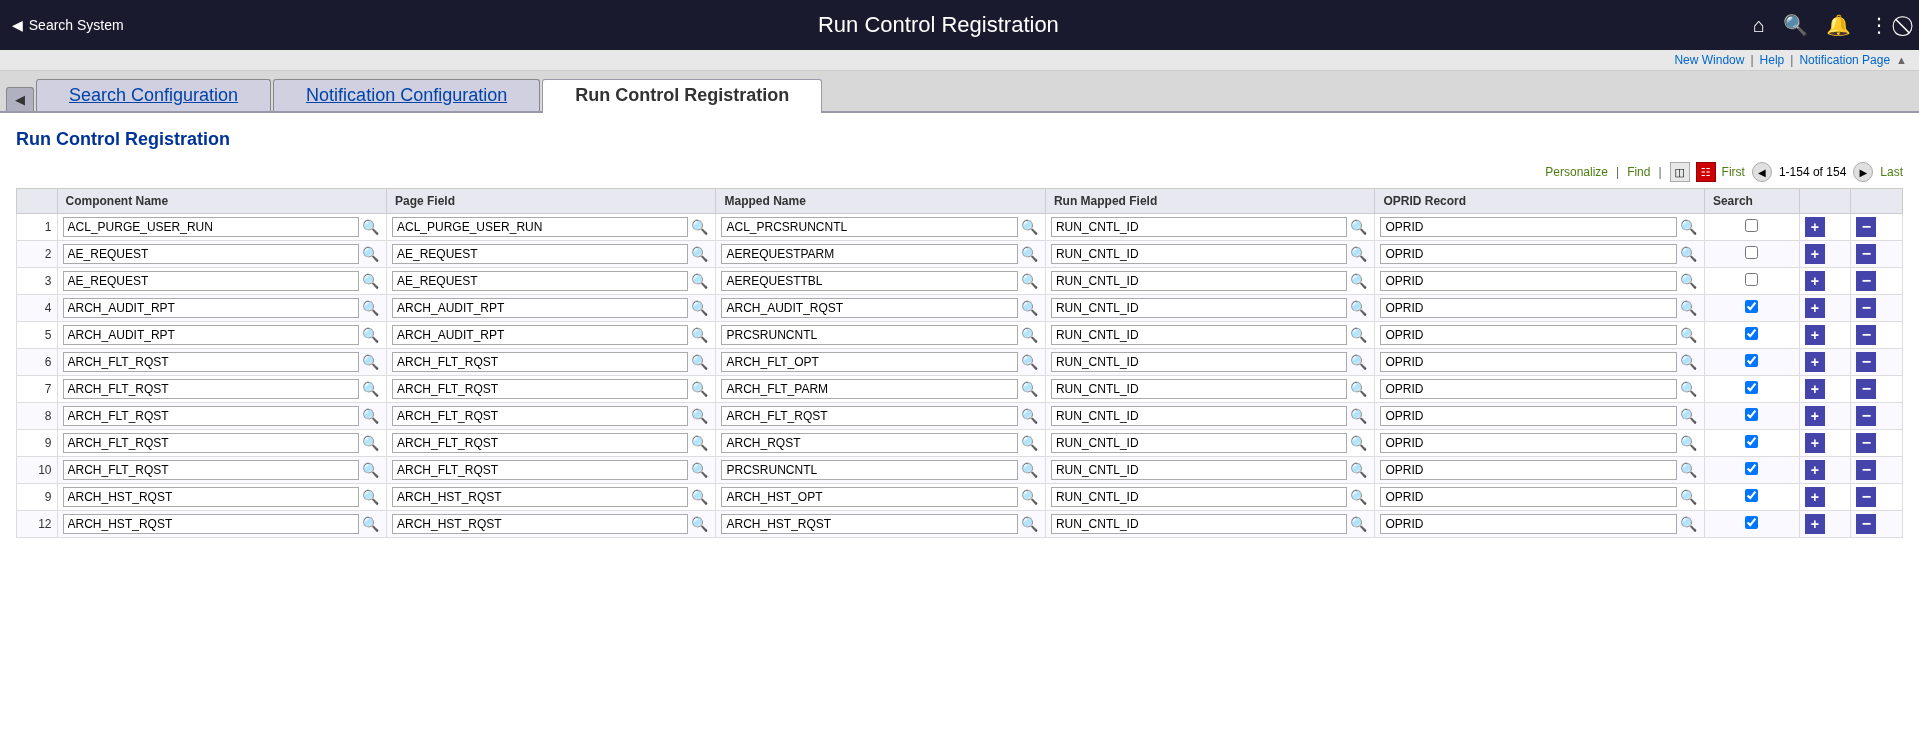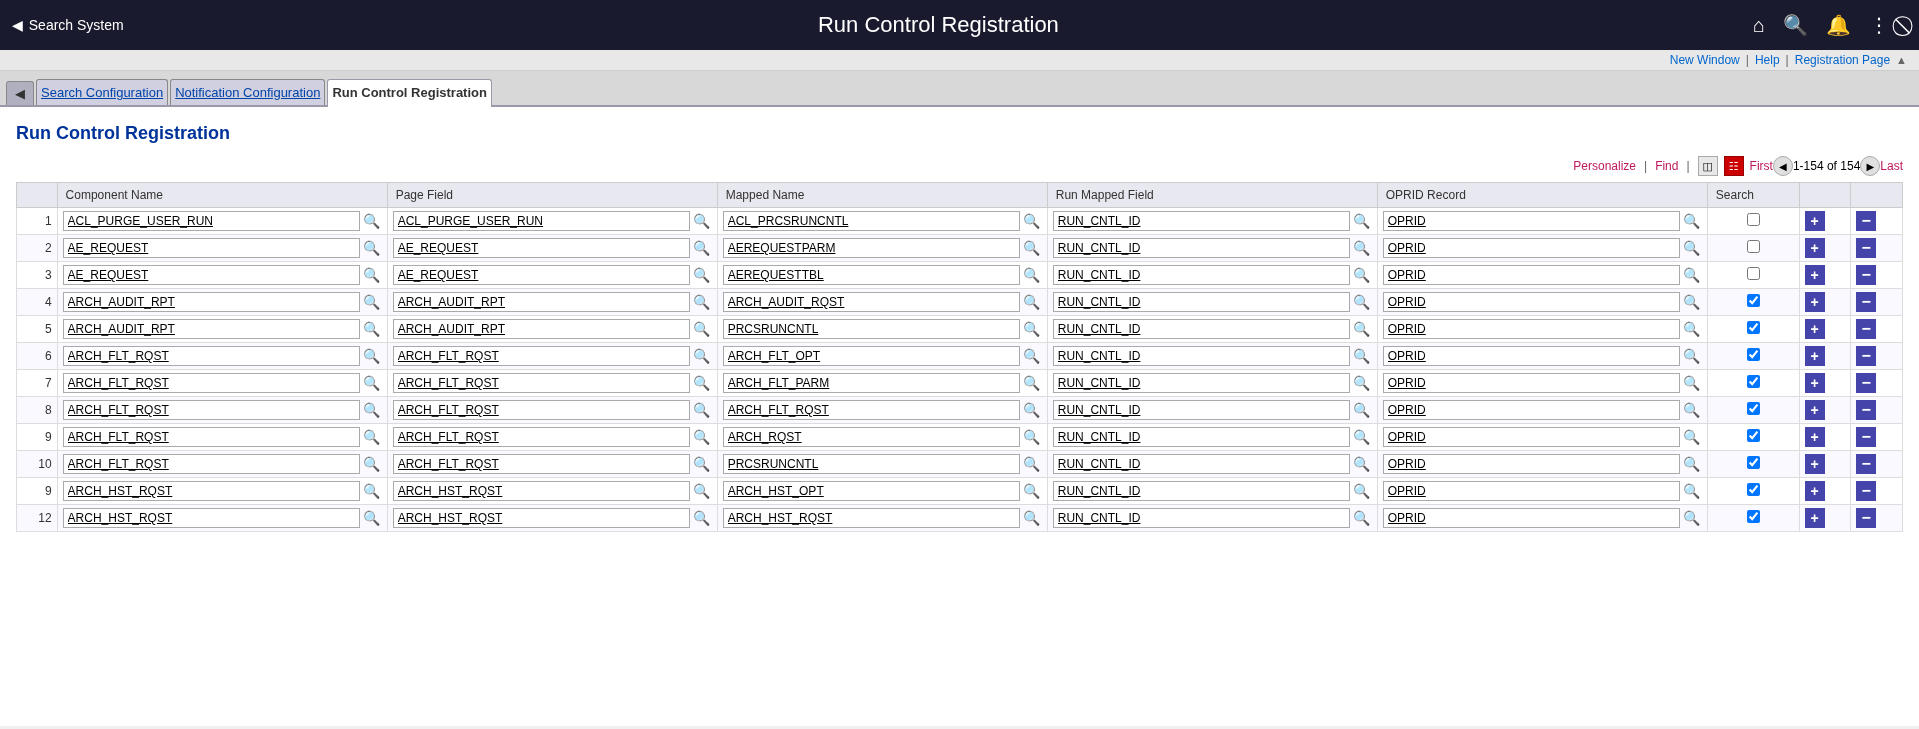--- a/index.html
+++ b/index.html
@@ -75,23 +75,23 @@
       padding: 4px 8px;
       cursor: pointer;
       font-size: 13px;
       color: #333;
       border-radius: 3px 3px 0 0;
     }
     .tab {
       background: #d0d0e0;
       border: 1px solid #888;
       border-bottom: none;
-      padding: 5px 4px;
-      cursor: pointer;
-      font-size: 13px;
+      padding: 5px 32px;
+      cursor: pointer;
+      font-size: 18px;
       color: #0044aa;
       border-radius: 3px 3px 0 0;
       text-decoration: underline;
     }
     .tab.active {
       background: white;
       color: #333;
       text-decoration: none;
       font-weight: bold;
       border-color: #9999aa;
@@ -117,42 +117,42 @@
     
     .table-toolbar {
       display: flex;
       justify-content: flex-end;
       align-items: center;
       margin-bottom: 6px;
       gap: 6px;
       font-size: 12px;
     }
     .table-toolbar a {
-      color: #be185d;
+      color: #4d7c0f;
       text-decoration: none;
       cursor: pointer;
     }
     .table-toolbar .sep { color: #666; margin: 0 2px; }
     .toolbar-icon {
       width: 20px;
       height: 20px;
       display: inline-flex;
       align-items: center;
       justify-content: center;
       cursor: pointer;
       font-size: 14px;
     }
     .toolbar-icon.grid-icon {
       background: #cc0000;
       border: 1px solid #990000;
     }
     .nav-controls {
       display: flex;
       align-items: center;
-      gap: 0;
+      gap: 7px;
       font-size: 12px;
     }
     .nav-controls .nav-btn {
       width: 20px;
       height: 20px;
       background: #e0e0e0;
       border: 1px solid #aaa;
       border-radius: 50%;
       display: inline-flex;
       align-items: center;
@@ -166,21 +166,21 @@
       width: 100%;
       border-collapse: collapse;
       font-size: 12px;
     }
     .data-table th {
       background: #e8e8f0;
       border: 1px solid #ccc;
       padding: 5px 8px;
       text-align: left;
       color: #333;
-      font-weight: normal;
+      font-weight: bold;
       white-space: nowrap;
     }
     .data-table td {
       border: 1px solid #ddd;
       padding: 3px 5px;
       vertical-align: middle;
     }
     .data-table tr:nth-child(even) td {
       background: #f9f9ff;
     }
@@ -213,21 +213,20 @@
       font-size: 14px;
       vertical-align: middle;
     }
     .cell-with-search {
       display: flex;
       align-items: center;
       gap: 2px;
     }
     .cell-with-search .cell-input {
       flex: 1;
-      text-decoration: underline;
     }
     .checkbox-cell {
       text-align: center;
     }
     .add-btn {
       width: 20px;
       height: 20px;
       background: #4444aa;
       color: white;
       border: none;
@@ -270,21 +269,21 @@
     <span class="nav-icon">⋮</span>
     <span class="nav-icon">⃠</span>
   </div>
 </div>
 
 <div class="secondary-bar">
   <a>New Window</a>
   <span class="sep">|</span>
   <a>Help</a>
   <span class="sep">|</span>
-  <a>Registration Page</a>
+  <a>Notification Page</a>
   <span style="margin-left:6px; color:#666; font-size:11px;">▲</span>
 </div>
 
 <div class="tabs-row">
   <button class="tab-toggle-btn">◀</button>
   <div class="tab">
     <span>Search Configuration</span>
   </div>
   <div class="tab">
     <span>Notification Configuration</span>

